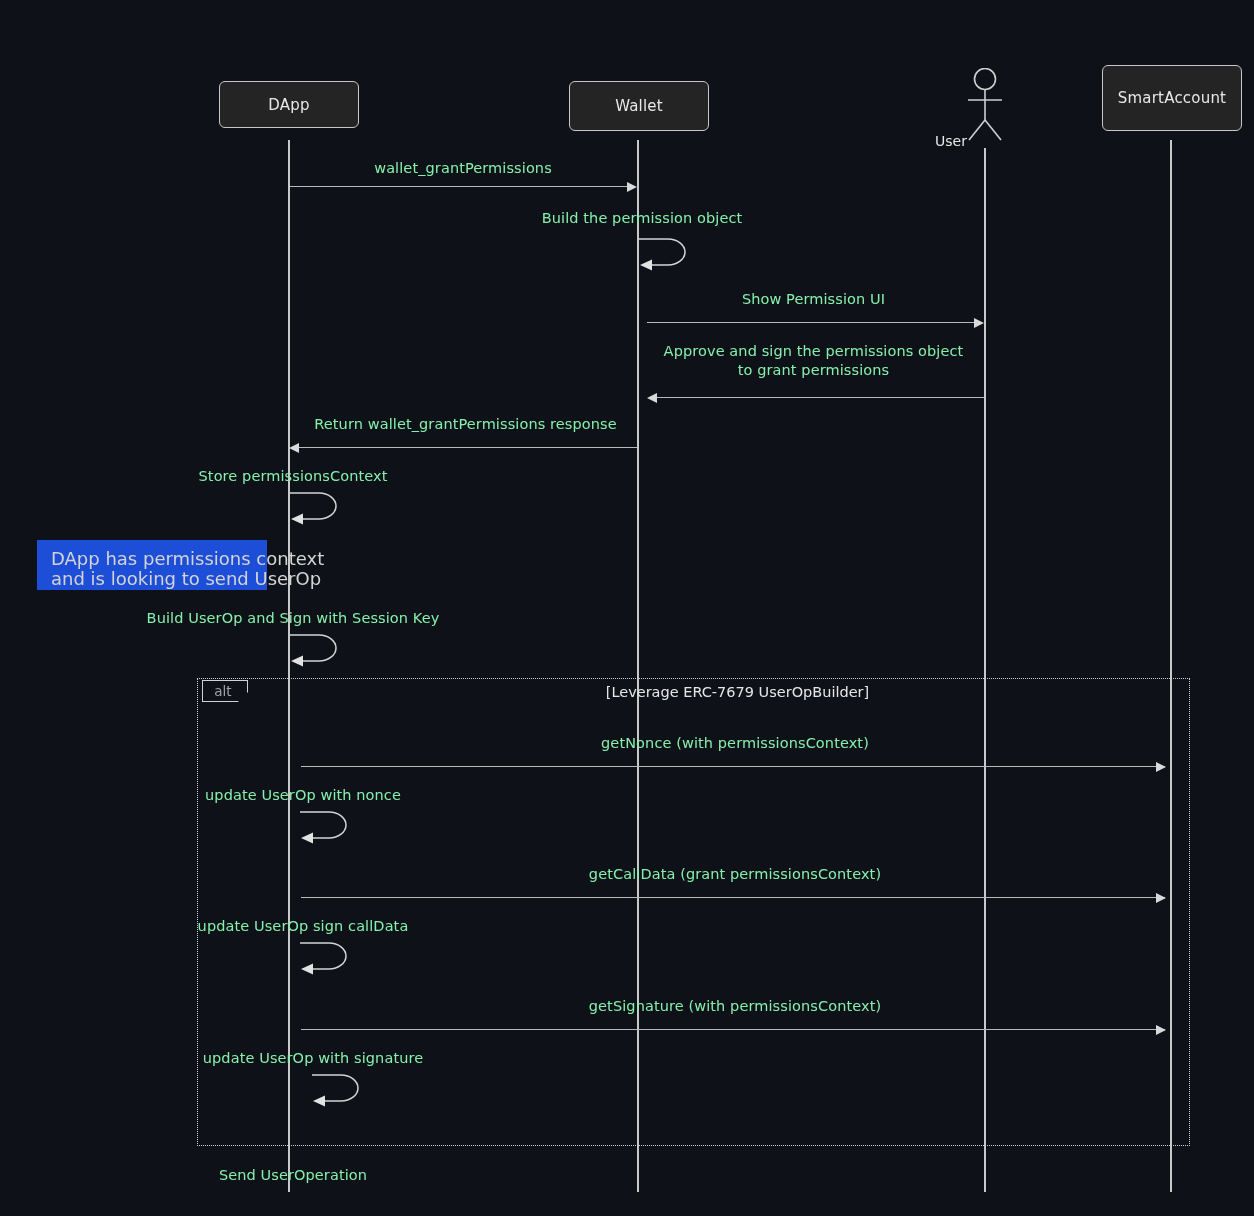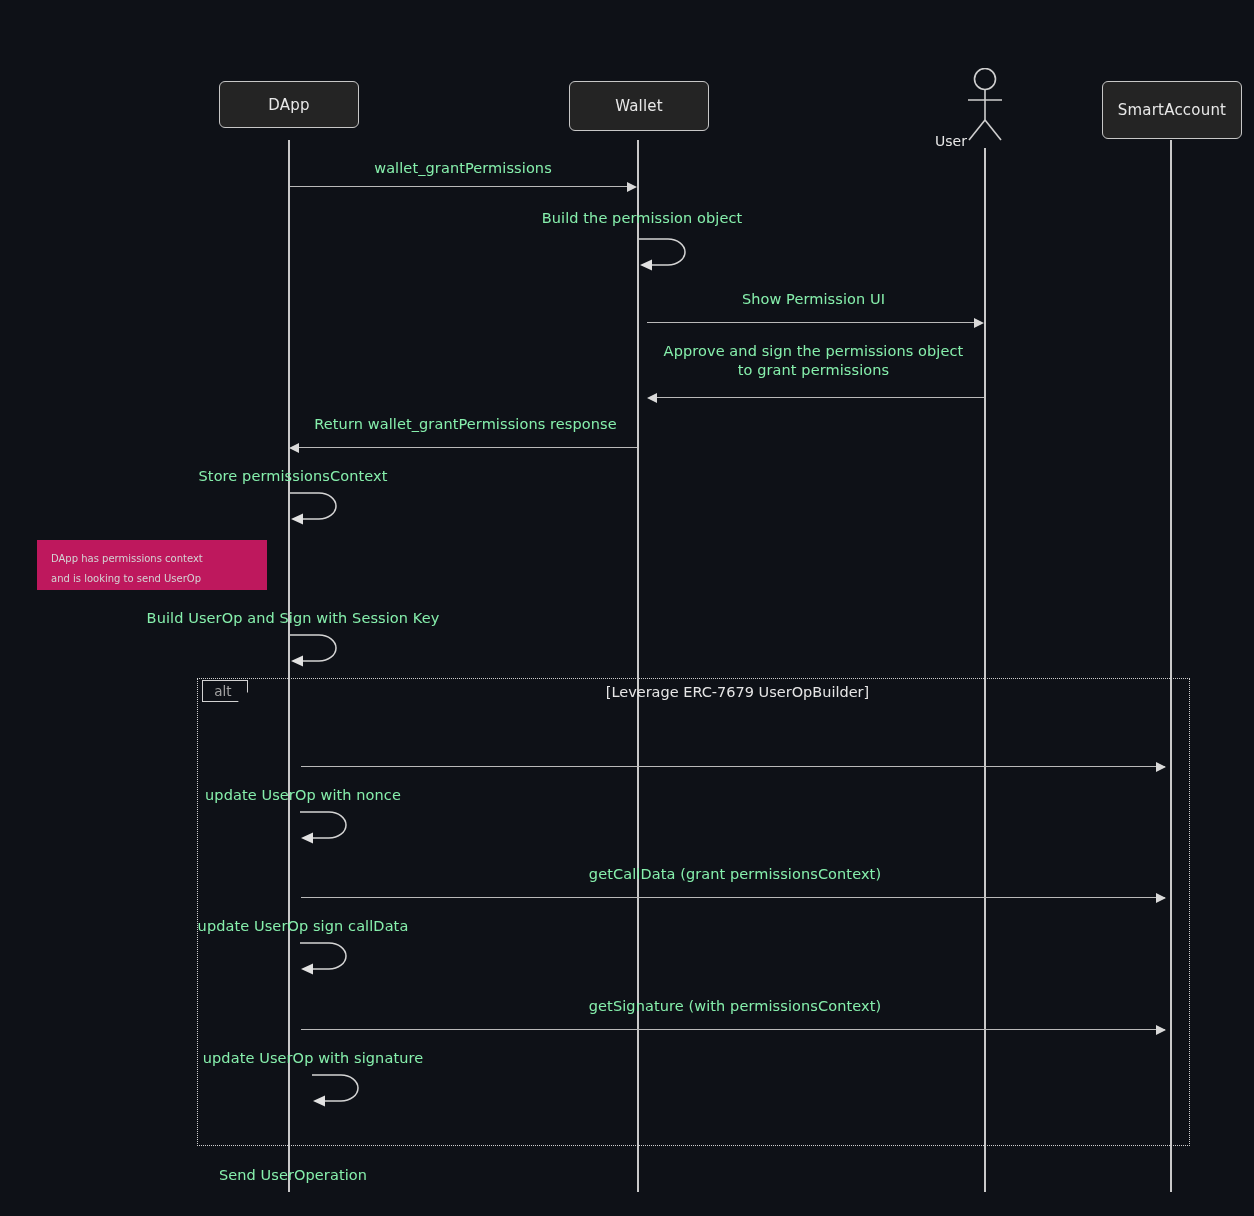--- a/index.html
+++ b/index.html
@@ -77,23 +77,23 @@
     letter-spacing: .1px;
   }
   
   .self-loop {
     position: absolute;
   }
   
   .note {
     position: absolute;
     box-sizing: border-box;
-    background: #be185d;
+    background: #1d4ed8;
     color: #d4d4d4;
-    font-size: 10px;
+    font-size: 18px;
     line-height: 20px;
     padding: 9px 14px;
     white-space: pre;
   }
   
   .frag {
     position: absolute;
     box-sizing: border-box;
     border: 1.6px dotted #cfcfcf;
     pointer-events: none;
@@ -142,21 +142,21 @@
     <svg width="58" height="78" viewBox="0 0 58 78">
       <circle cx="29" cy="11" r="10.5" fill="none" stroke="#cfcfcf" stroke-width="1.6"></circle>
       <line x1="29" y1="21.5" x2="29" y2="52" stroke="#cfcfcf" stroke-width="1.6"></line>
       <line x1="12" y1="32" x2="46" y2="32" stroke="#cfcfcf" stroke-width="1.6"></line>
       <line x1="29" y1="52" x2="13" y2="72" stroke="#cfcfcf" stroke-width="1.6"></line>
       <line x1="29" y1="52" x2="45" y2="72" stroke="#cfcfcf" stroke-width="1.6"></line>
     </svg>
   </div>
   <div class="stick-label" style="left:935px; top:133px; width:100px;">User</div>
 
-  <div class="actor-box" style="left:1102px; top:81px; width:140px; height:58px;">
+  <div class="actor-box" style="left:1102px; top:65px; width:140px; height:66px;">
     <span>SmartAccount</span>
   </div>
 
   <div class="msg-label" style="left:290px; top:159px; width:346px;">wallet_grantPermissions</div>
   <div class="msg-line" style="left:290px; top:186px; width:339px;"></div>
   <div class="arrowhead right" style="left:627px; top:181.5px;"></div>
 
   <div class="msg-label" style="left:455px; top:209px; width:374px;">Build the permission object</div>
   <div class="self-loop" style="left:636px; top:235px;">
     <svg width="62" height="38" viewBox="0 0 62 38">
@@ -196,20 +196,21 @@
       <polygon points="16,24.5 16,35.5 4,30" fill="#e2e2e2"></polygon>
     </svg>
   </div>
 
   <div class="frag" style="left:197px; top:678px; width:993px; height:468px;"></div>
   <div class="frag-tab" style="left:202px; top:680px; width:46px; height:22px;">
     <span>alt</span>
   </div>
   <div class="frag-cond" style="left:540px; top:684px; width:395px;">[Leverage ERC-7679 UserOpBuilder]</div>
 
+  <div class="msg-label" style="left:565px; top:734px; width:340px;">getNonce (with permissionsContext)</div>
   <div class="msg-line" style="left:301px; top:766px; width:864px;"></div>
   <div class="arrowhead right" style="left:1156px; top:761.5px;"></div>
 
   <div class="msg-label" style="left:116px; top:786px; width:374px;">update UserOp with nonce</div>
   <div class="self-loop" style="left:297px; top:808px;">
     <svg width="62" height="38" viewBox="0 0 62 38">
       <path d="M3 4 H32 A17 13 0 0 1 32 30 H14" fill="none" stroke="#d4d4d4" stroke-width="1.5"></path>
       <polygon points="16,24.5 16,35.5 4,30" fill="#e2e2e2"></polygon>
     </svg>
   </div>

